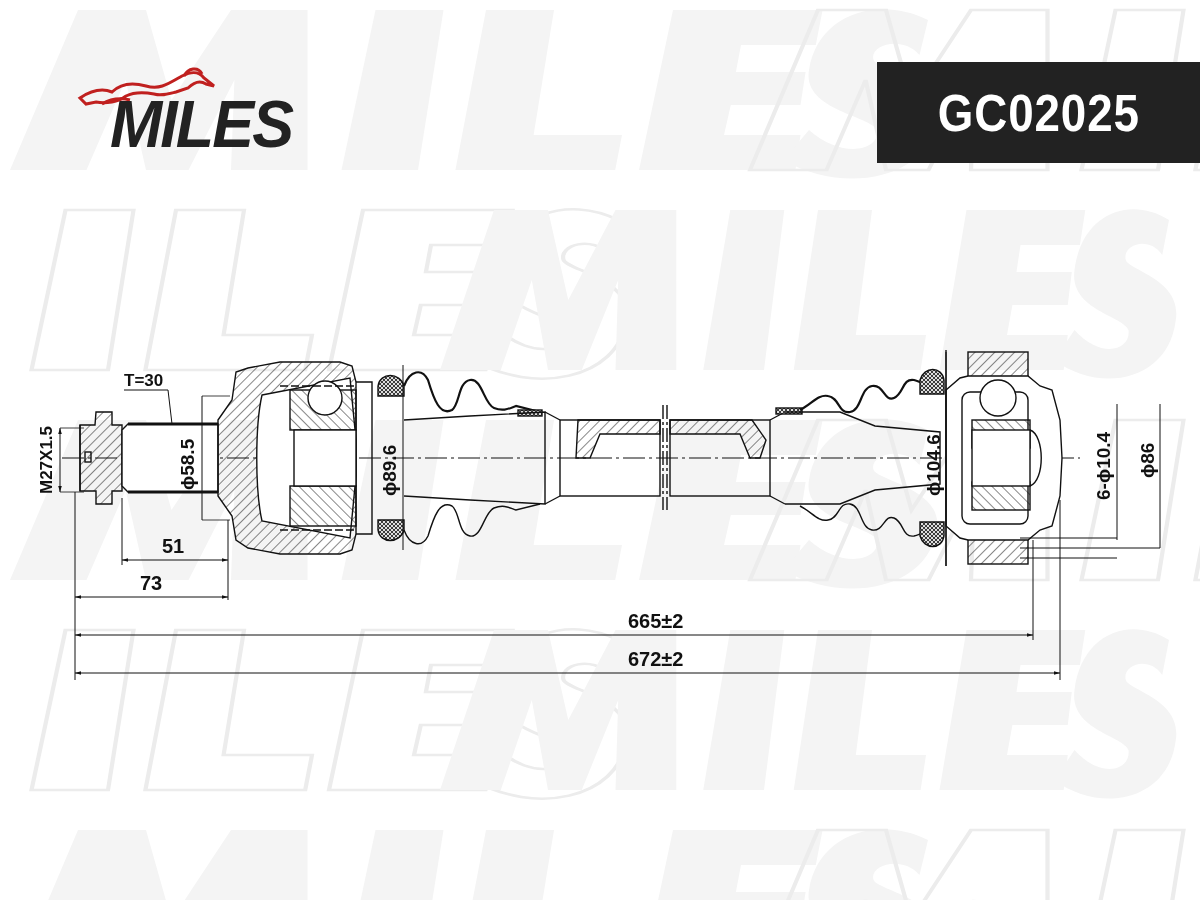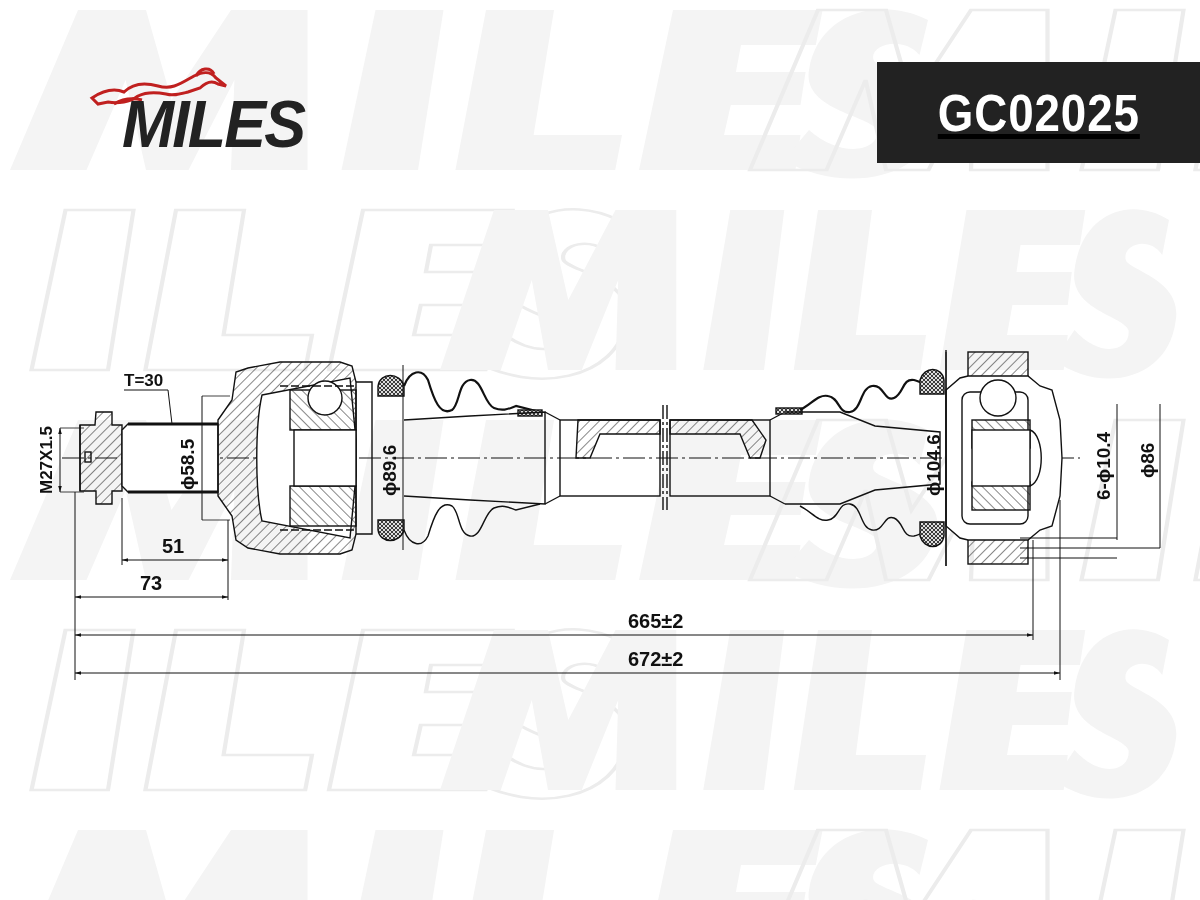--- a/index.html
+++ b/index.html
@@ -1,23 +1,23 @@
 <!DOCTYPE html>
 <html><head>
 <meta charset="utf-8">
 <style>
   html, body { margin:0; padding:0; background:#ffffff; }
   body { width:1200px; height:900px; position:relative; overflow:hidden; font-family:"Liberation Sans", sans-serif; }
   .watermark { position:absolute; left:0; top:0; width:1200px; height:900px; pointer-events:none; }
   .wm-fill { fill:#f4f4f4; }
   .wm-outline { fill:none; stroke:#ececec; stroke-width:2.5; }
   #drawing { position:absolute; left:0; top:0; }
-  .logo { position:absolute; left:84px; top:62px; width:280px; height:100px; }
+  .logo { position:absolute; left:72px; top:62px; width:280px; height:100px; }
   .logo-text { position:absolute; left:38px; top:24px; font-family:"Liberation Sans", sans-serif; font-weight:bold; font-style:italic; font-size:66px; color:#222222; letter-spacing:-2px; transform:scaleX(0.95); transform-origin:left top; }
-  .part-badge { position:absolute; left:877px; top:62px; width:323px; height:101px; background:#222222; display:flex; align-items:center; justify-content:center;text-decoration:underline; }
+  .part-badge { position:absolute; left:877px; top:62px; width:323px; height:101px; background:#222222; display:flex; align-items:center; justify-content:center; }
   .part-number { color:#ffffff; font-family:"Liberation Sans", sans-serif; font-weight:bold; font-size:52px; letter-spacing:1px; transform:scaleX(0.88); }
   .dim { font-family:"Liberation Sans", sans-serif; font-weight:bold; fill:#111; }
 </style>
 </head>
 <body>
 
 <svg class="watermark" width="1200" height="900" viewBox="0 0 1200 900">
   <defs>
     <g id="wm-word">
 

